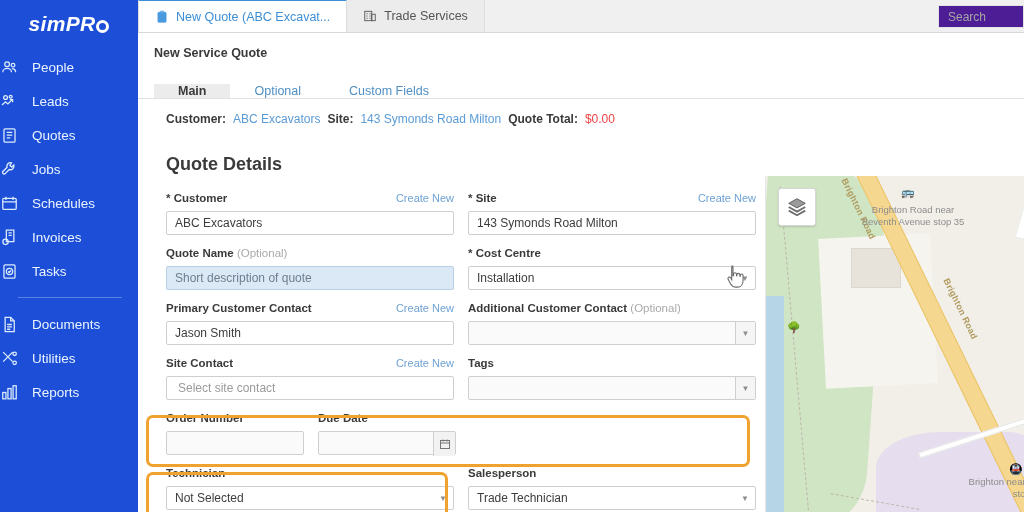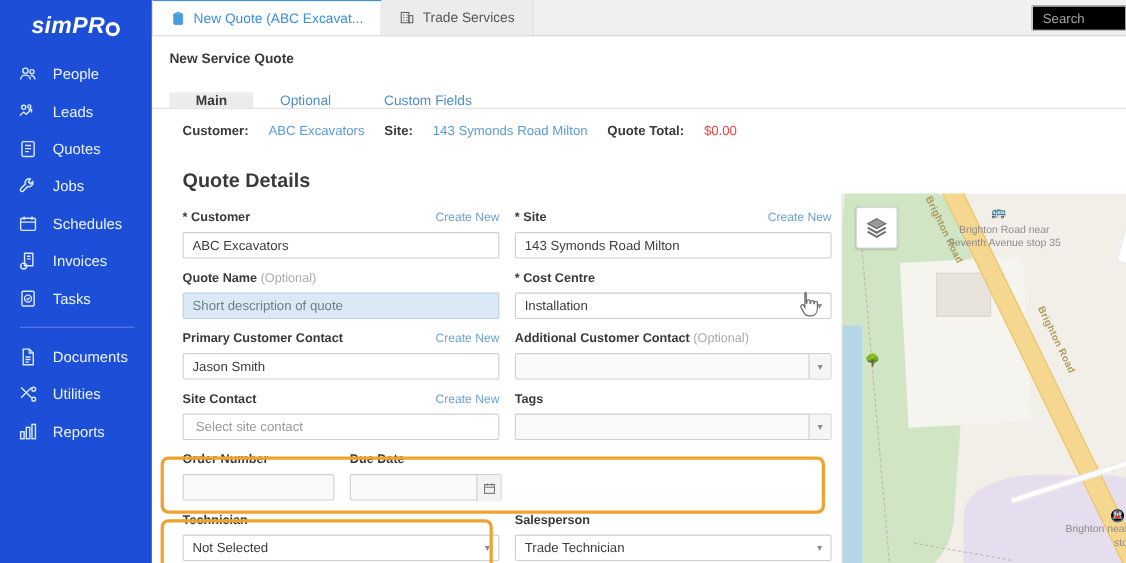--- a/index.html
+++ b/index.html
@@ -22,21 +22,21 @@
     height:44px; display:flex; align-items:center; justify-content:center;
     color:#fff; font-size:21px; font-weight:bold; font-style:italic;
     letter-spacing:.3px; padding-top:4px;
   }
   .logo .lg-o {
     display:inline-block; width:13px; height:13px; border-radius:50%;
     border:3px solid #fff; margin-left:1px; position:relative; top:2px;
   }
   .nav { margin-top:6px; }
   .nav-item {
-    display:flex; align-items:center; height:34px; padding-left:16px;
+    display:flex; align-items:center; height:34px; padding-left:0;
     color:#eaf4fd; font-size:13.5px; cursor:pointer;
   }
   .nav-ico { width:26px; height:22px; flex:0 0 26px; display:flex; align-items:center; }
   .nav-ico svg { width:19px; height:19px; display:block; }
   .nav-label { padding-left:6px; }
   .nav-div { height:1px; background:rgba(255,255,255,.28); margin:9px 16px 9px 18px; }
 
   
   .right { flex:1; position:relative; height:512px; background:#fff; }
 
@@ -48,36 +48,36 @@
   .btab {
     height:33px; display:flex; align-items:center; gap:7px;
     padding:0 16px; font-size:12.5px; cursor:pointer; position:relative;
     color:#4a4a4a;
   }
   .btab.inactive { background:#ececec; color:#555; border-right:1px solid #dcdcdc; }
   .btab.active { background:#fff; color:#3d8fd6; border-left:1px solid #dcdcdc; border-right:1px solid #dcdcdc; border-top:2px solid #3d8fd6;}
   .btab svg { width:14px; height:14px; display:block; }
   .searchbox {
     position:absolute; right:0; top:5px; width:86px; height:23px;
-    background:#000000; border:1px solid #e2e2e2;
+    background:#4c1d95; border:1px solid #e2e2e2;
     display:flex; align-items:center; padding-left:9px;
     font-size:12px; color:#a6a6a6;
   }
 
   
   .ptitle { font-size:12.5px; font-weight:bold; color:#3a3a3a; padding:13px 0 0 16px; }
 
   
   .subtabs { display:flex; margin:12px 0 0 16px; height:26px; align-items:flex-end; }
   .stab { padding:0 24px; font-size:12.5px; display:flex; align-items:center; cursor:pointer; color:#4f8fc4; }
   .stab.on { background:#ececec; color:#3a3a3a; font-weight:bold; }
   .subrule { height:1px; background:#e0e0e0; margin-top:0; }
 
   
-  .meta { display:flex; align-items:flex-end; gap:18px; font-size:12px; padding:13px 0 0 28px; }
+  .meta { display:flex; align-items:flex-end; gap:7px; font-size:12px; padding:13px 0 0 28px; }
   .meta b { color:#3a3a3a; font-weight:bold; }
   .meta a { color:#5b9bd5; text-decoration:none; }
   .meta .amt { color:#ef4444; }
 
   
   .form { padding:28px 0 0 28px; width:632px; position:relative; }
   h2.sect { font-size:18px; font-weight:bold; color:#3a3a3a; margin:0 0 17px 0; }
 
   .row { display:flex; gap:14px; margin-bottom:12px; position:relative; }
   .col { width:288px; position:relative; }

